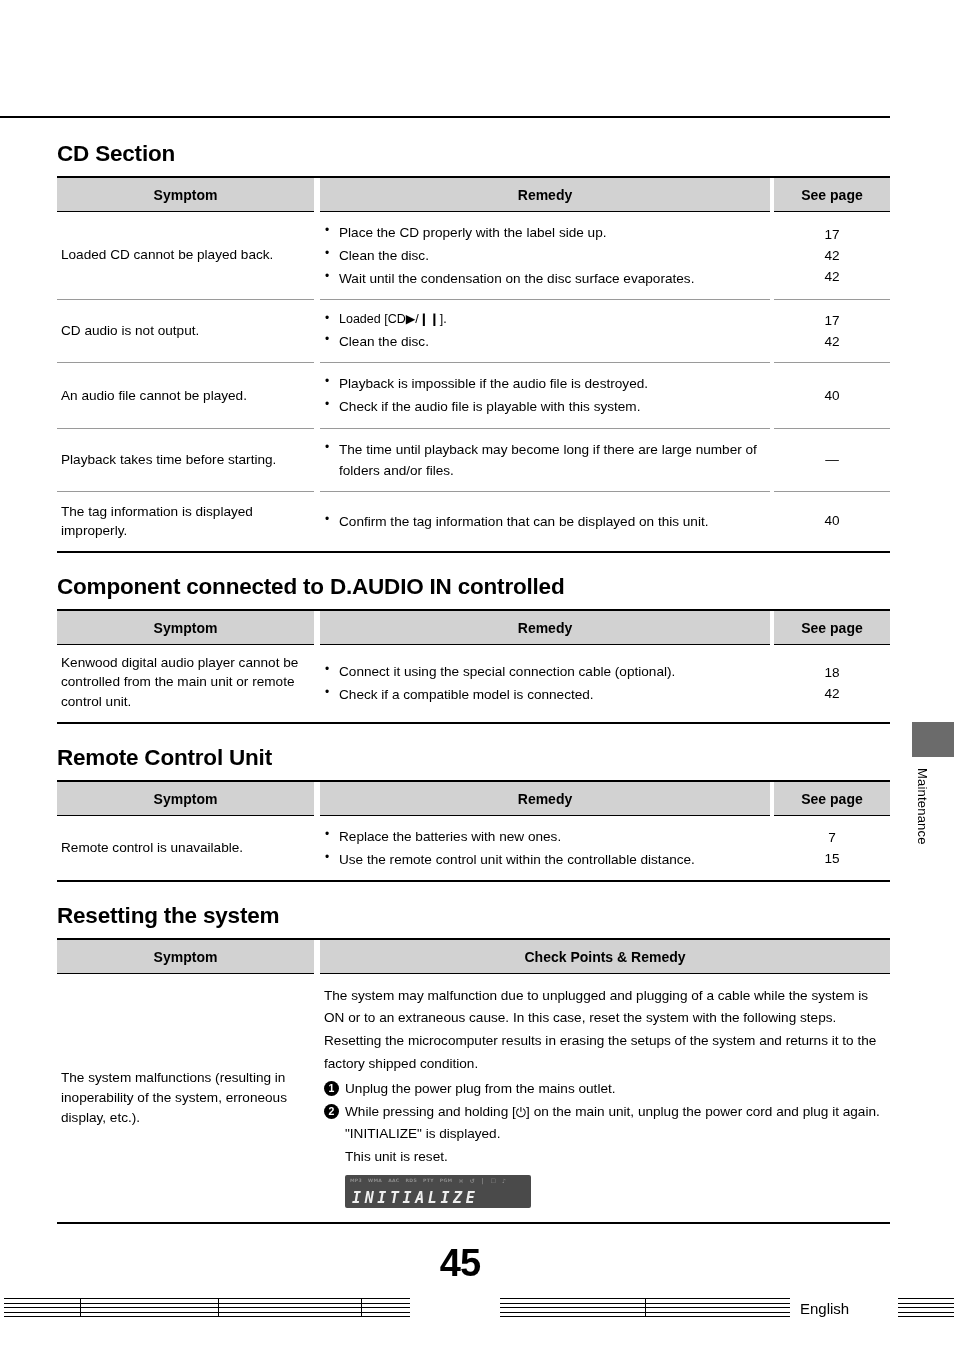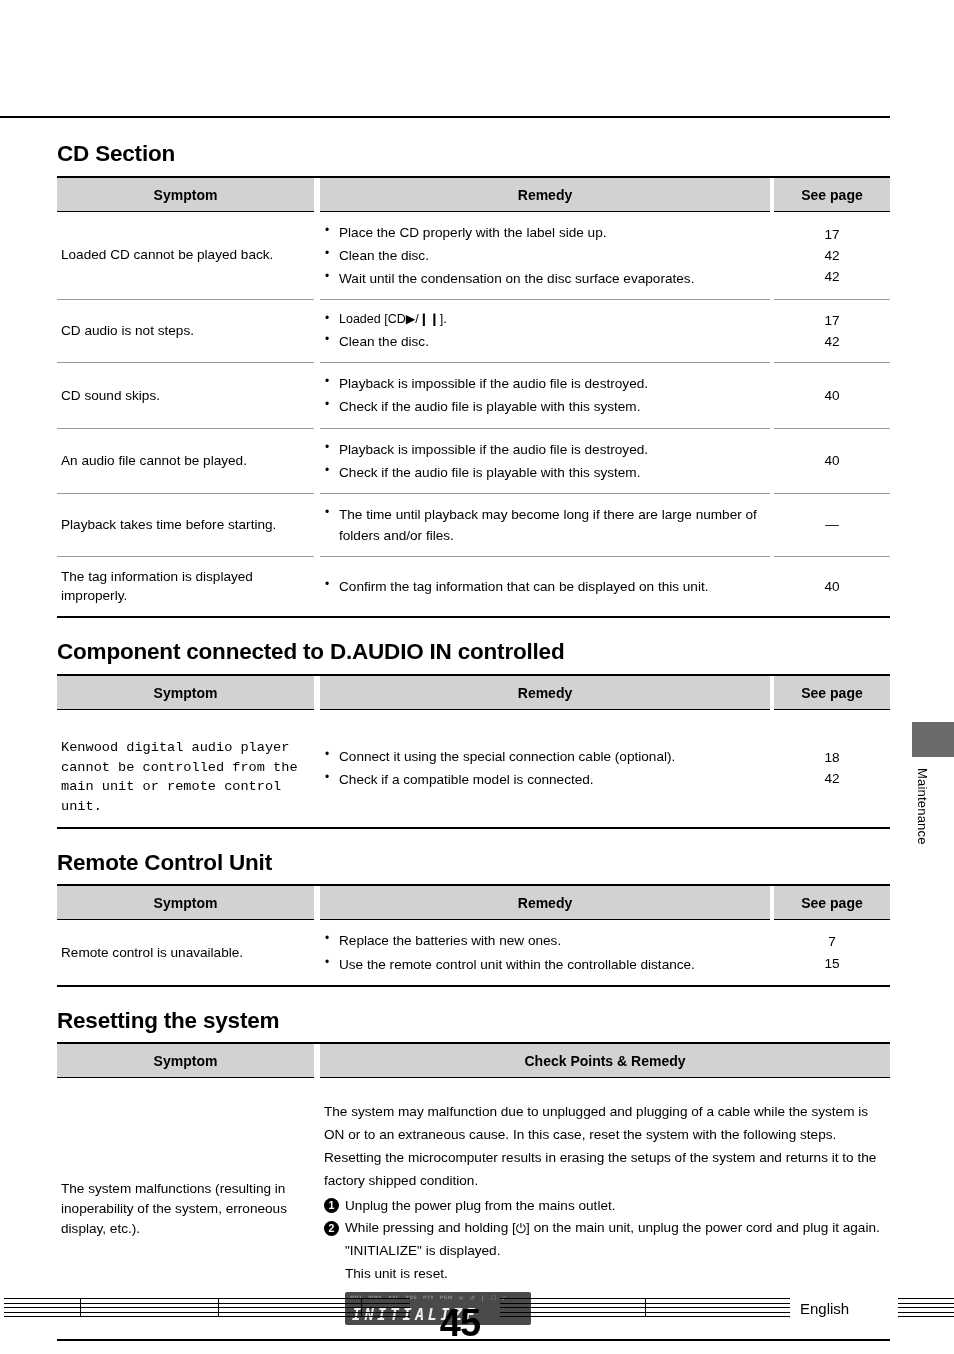--- a/index.html
+++ b/index.html
@@ -80,21 +80,21 @@
     position:absolute;left:1px;top:-1px;font-size:12px;
   }
   .pg-lines div{line-height:1.55;}
 
   .tiny{font-size:11.4px;}
 
   
   .glyph{font-size:12.5px;letter-spacing:0;}
 
   
-  .reset-body{font-size:13.6px;line-height:1.68;margin-top:12px;}
+  .reset-body{font-size:13.6px;line-height:1.68;}
   .reset-body p.para{margin:0 0 2px 0;}
   ol.steps{margin:0;padding:0;list-style:none;}
   ol.steps li{
     position:relative;padding-left:21px;margin:0;line-height:1.68;
   }
   .numcircle{
     position:absolute;left:0;top:3.5px;
     width:15px;height:15px;border-radius:50%;
     background:#000;color:#fff;
     font-size:10.5px;font-weight:bold;
@@ -145,21 +145,21 @@
     color:#000;
     white-space:nowrap;
   }
 
   
   .footer{position:absolute;left:0;top:1284px;width:954px;height:70px;}
   .staff{position:absolute;height:18px;}
   .staff .h{position:absolute;left:0;right:0;height:1.4px;background:#000;}
   .staff .v{position:absolute;top:0;bottom:0;width:1.4px;background:#000;}
   .pagenum{
-    position:absolute;left:430px;top:1302px;width:60px;
+    position:absolute;left:430px;top:1242px;width:60px;
     text-align:center;font-size:38px;font-weight:bold;letter-spacing:-1px;
   }
   .lang{
     position:absolute;left:800px;top:1300px;width:90px;
     font-size:15px;text-align:left;
   }
 </style>
 </head>
 <body>
 
@@ -204,49 +204,37 @@
           <td class="pg">
             <div class="pg-lines">
               <div>17</div>
               <div>42</div>
               <div>42</div>
             </div>
           </td>
         </tr>
 
         <tr>
-          <td class="sym">CD audio is not steps.</td>
+          <td class="sym">CD audio is not output.</td>
           <td class="gap-col"></td>
           <td class="rem">
             <ul class="bullets">
               <li class="glyph">Loaded [CD▶/❙❙].</li>
               <li>Clean the disc.</li>
             </ul>
           </td>
           <td class="gap-col"></td>
           <td class="pg">
             <div class="pg-lines">
               <div>17</div>
               <div>42</div>
             </div>
           </td>
         </tr>
 
-        <tr>
-          <td class="sym">CD sound skips.</td>
-          <td class="gap-col"></td>
-          <td class="rem">
-            <ul class="bullets">
-              <li>Playback is impossible if the audio file is destroyed.</li>
-              <li>Check if the audio file is playable with this system.</li>
-            </ul>
-          </td>
-          <td class="gap-col"></td>
-          <td class="pg">40</td>
-        </tr>
 
         <tr>
           <td class="sym">An audio file cannot be played.</td>
           <td class="gap-col"></td>
           <td class="rem">
             <ul class="bullets">
               <li>Playback is impossible if the audio file is destroyed.</li>
               <li>Check if the audio file is playable with this system.</li>
             </ul>
           </td>
@@ -296,21 +284,21 @@
         <tr>
           <th>Symptom</th>
           <th class="gap-col"></th>
           <th>Remedy</th>
           <th class="gap-col"></th>
           <th>See page</th>
         </tr>
       </thead>
       <tbody>
         <tr>
-          <td class="sym" style="vertical-align:top;padding-top:28px;font-family:Liberation Mono, monospace;">Kenwood digital audio player cannot be controlled from the main unit or remote control unit.</td>
+          <td class="sym" style="vertical-align:top;padding-top:8px;">Kenwood digital audio player cannot be controlled from the main unit or remote control unit.</td>
           <td class="gap-col"></td>
           <td class="rem">
             <ul class="bullets">
               <li>Connect it using the special connection cable (optional).</li>
               <li>Check if a compatible model is connected.</li>
             </ul>
           </td>
           <td class="gap-col"></td>
           <td class="pg">
             <div class="pg-lines">

